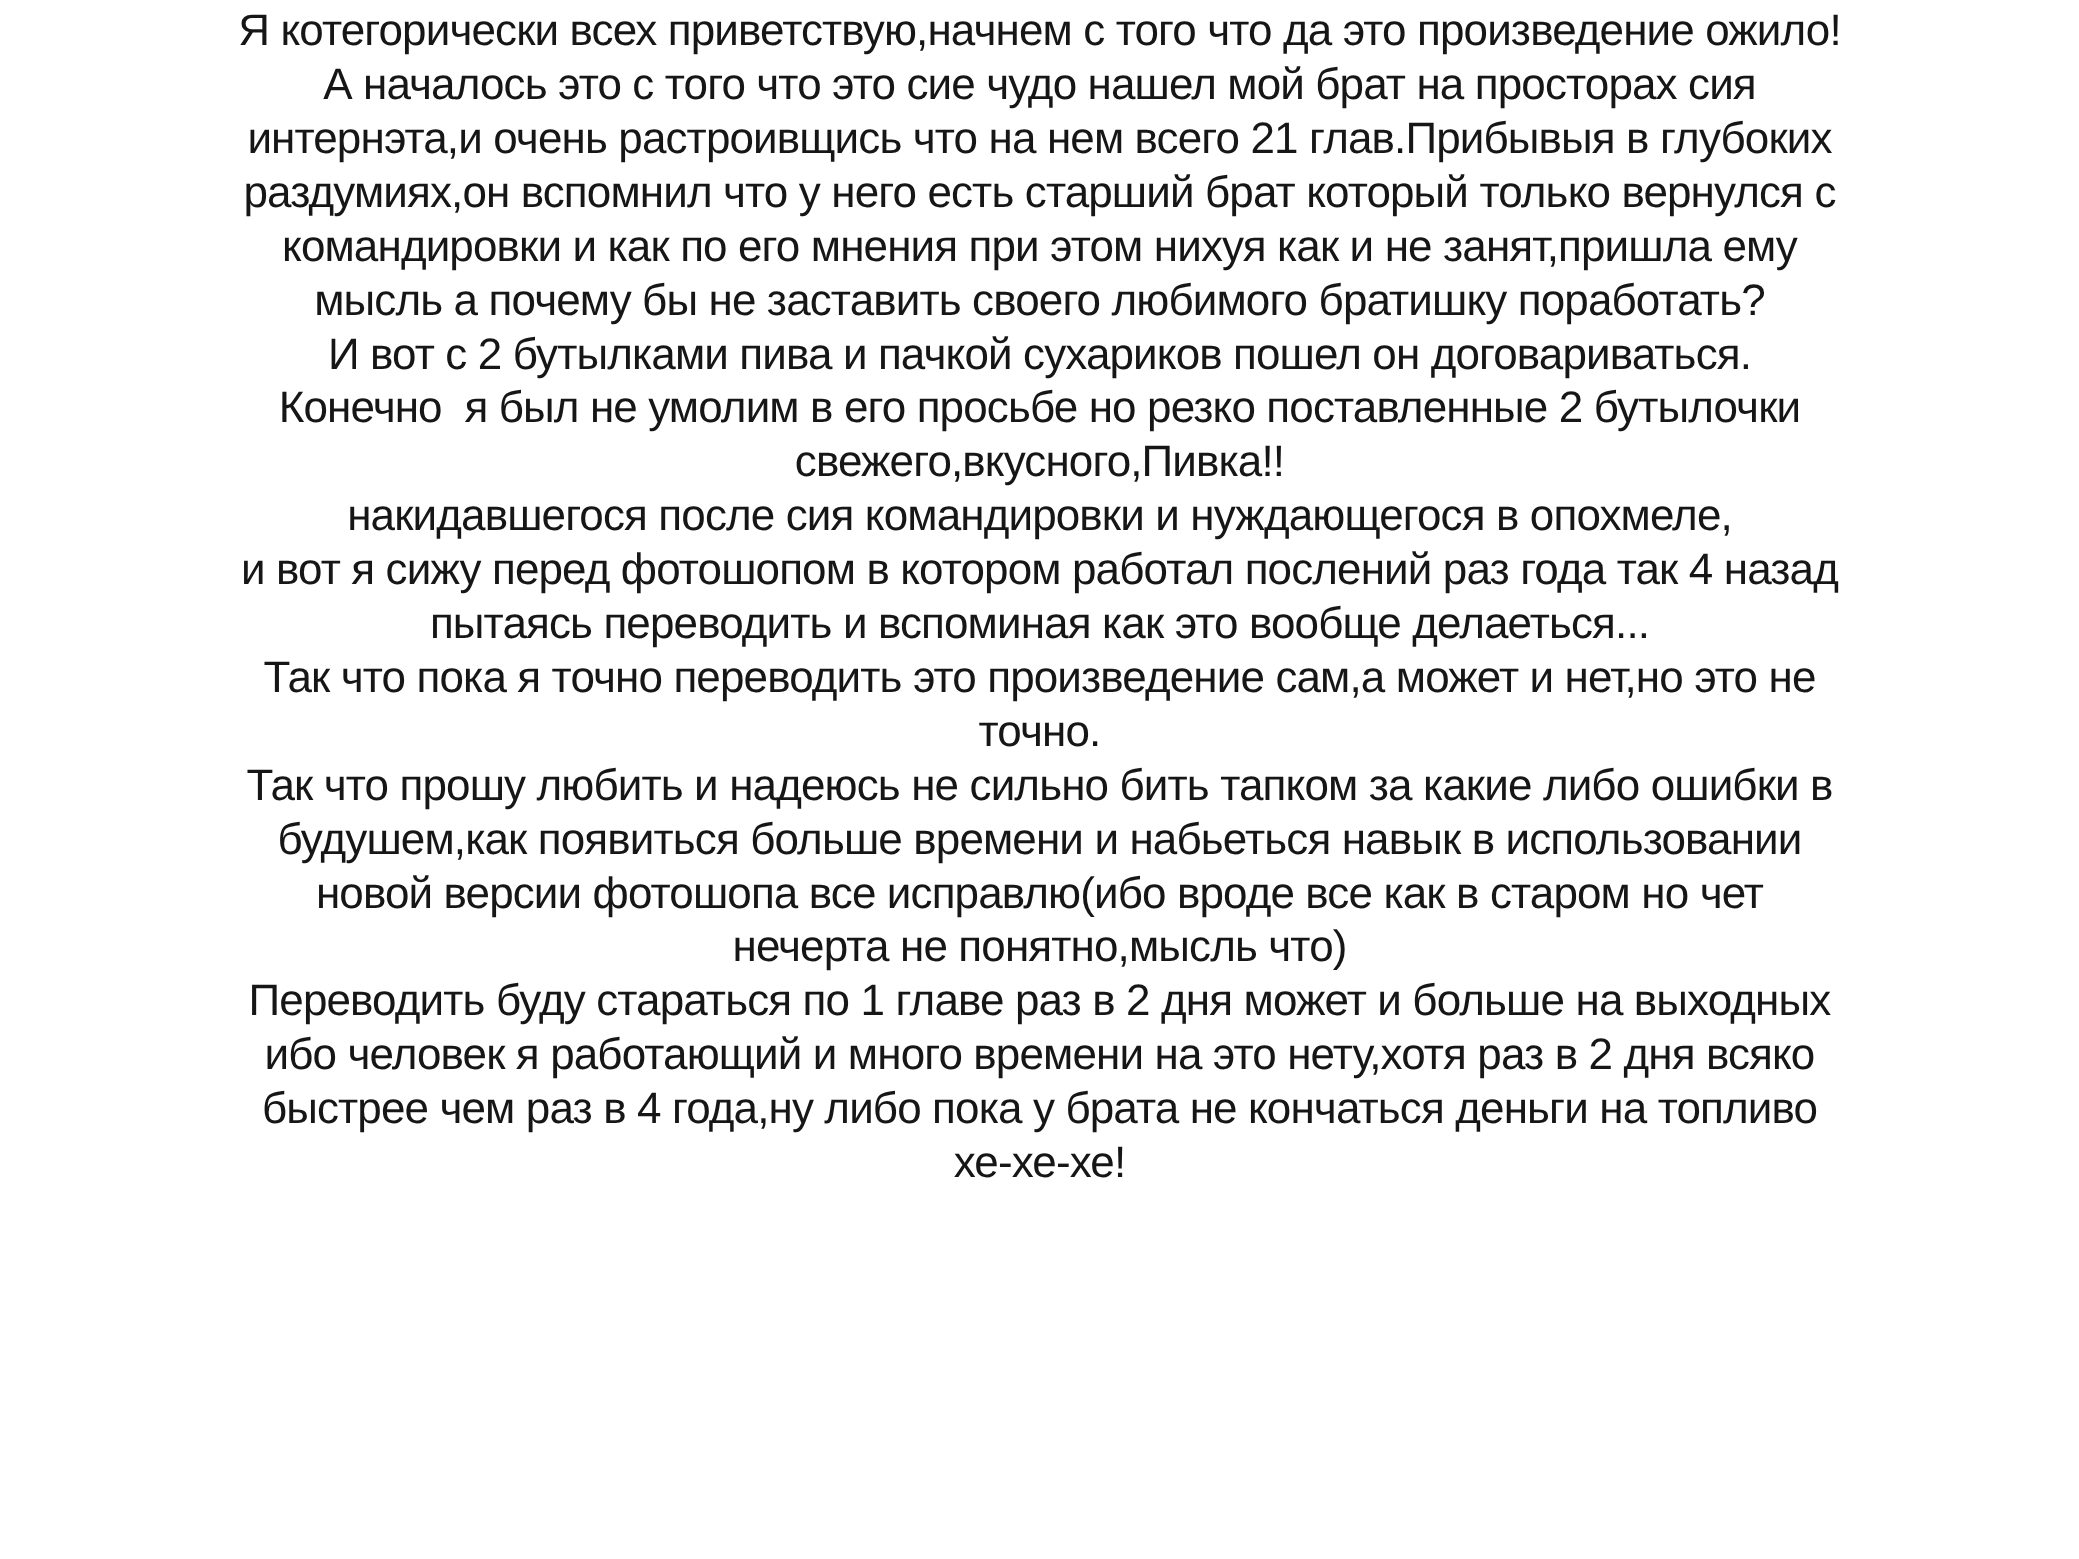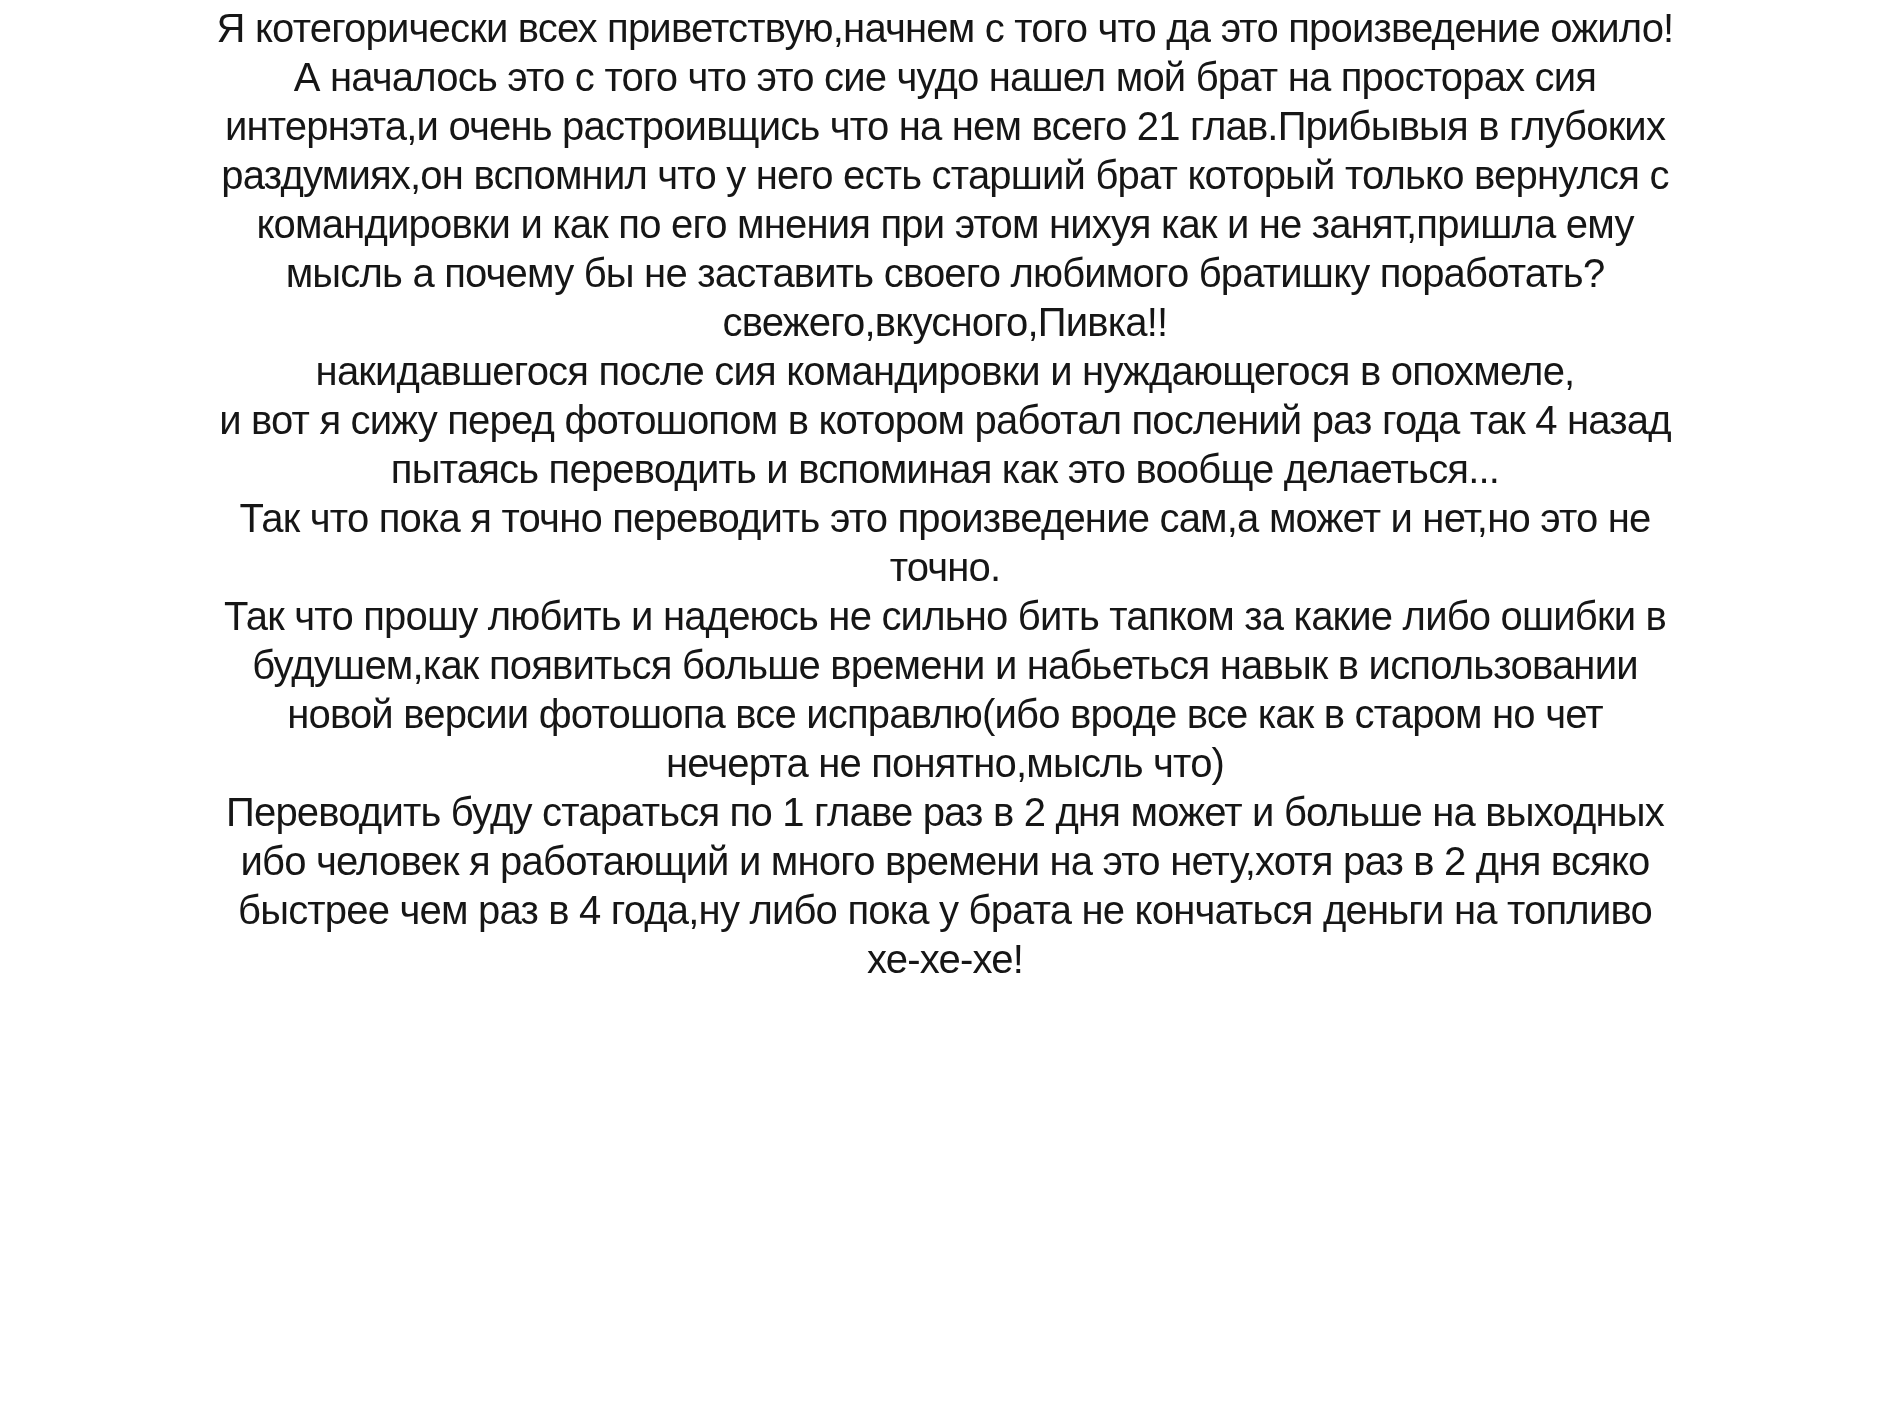--- a/index.html
+++ b/index.html
@@ -34,20 +34,22 @@
 <body>
 
 <div class="page">
   <div class="note-text">
     <p>Я котегорически всех приветствую,начнем с того что да это произведение ожило!</p>
     <p>А началось это с того что это сие чудо нашел мой брат на просторах сия</p>
     <p>интернэта,и очень растроивщись что на нем всего 21 глав.Прибывыя в глубоких</p>
     <p>раздумиях,он вспомнил что у него есть старший брат который только вернулся с</p>
     <p>командировки и как по его мнения при этом нихуя как и не занят,пришла ему</p>
     <p>мысль а почему бы не заставить своего любимого братишку поработать?</p>
+    <p>И вот с 2 бутылками пива и пачкой сухариков пошел он договариваться.</p>
+    <p>Конечно  я был не умолим в его просьбе но резко поставленные 2 бутылочки</p>
     <p>свежего,вкусного,Пивка!!</p>
     <p>накидавшегося после сия командировки и нуждающегося в опохмеле,</p>
     <p>и вот я сижу перед фотошопом в котором работал послений раз года так 4 назад</p>
     <p>пытаясь переводить и вспоминая как это вообще делаеться...</p>
     <p>Так что пока я точно переводить это произведение сам,а может и нет,но это не</p>
     <p>точно.</p>
     <p>Так что прошу любить и надеюсь не сильно бить тапком за какие либо ошибки в</p>
     <p>будушем,как появиться больше времени и набьеться навык в использовании</p>
     <p>новой версии фотошопа все исправлю(ибо вроде все как в старом но чет</p>
     <p>нечерта не понятно,мысль что)</p>

